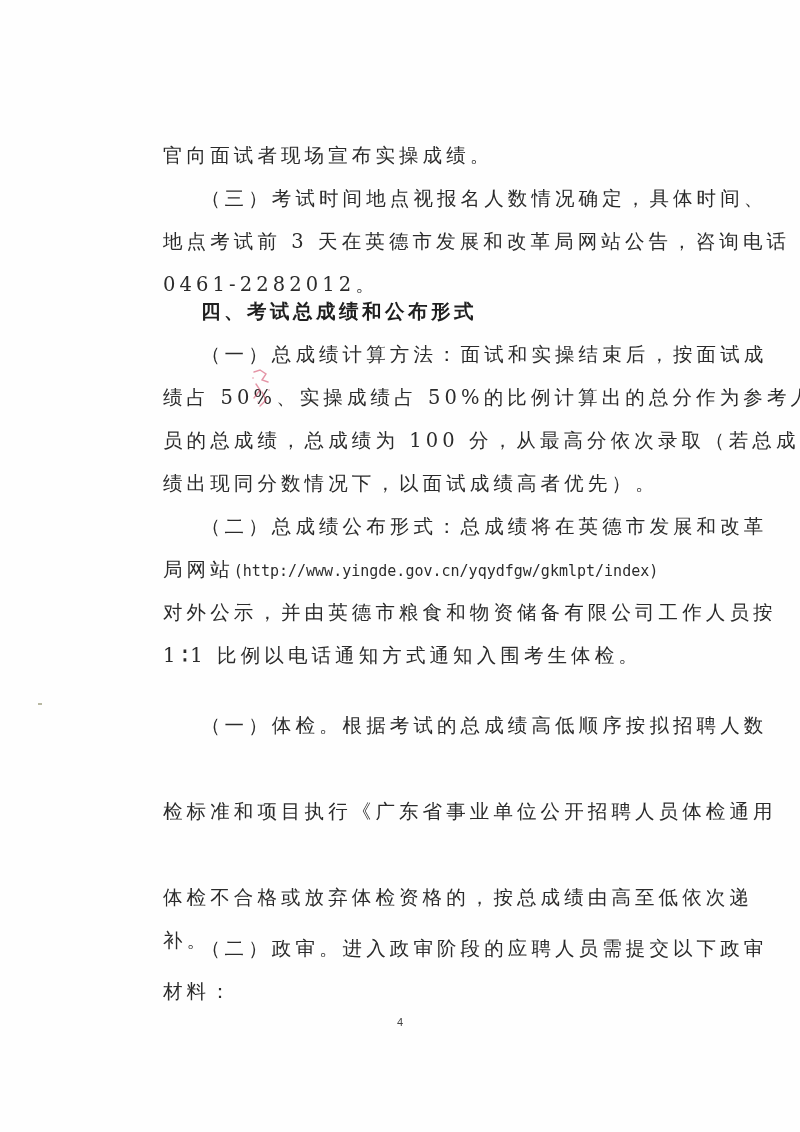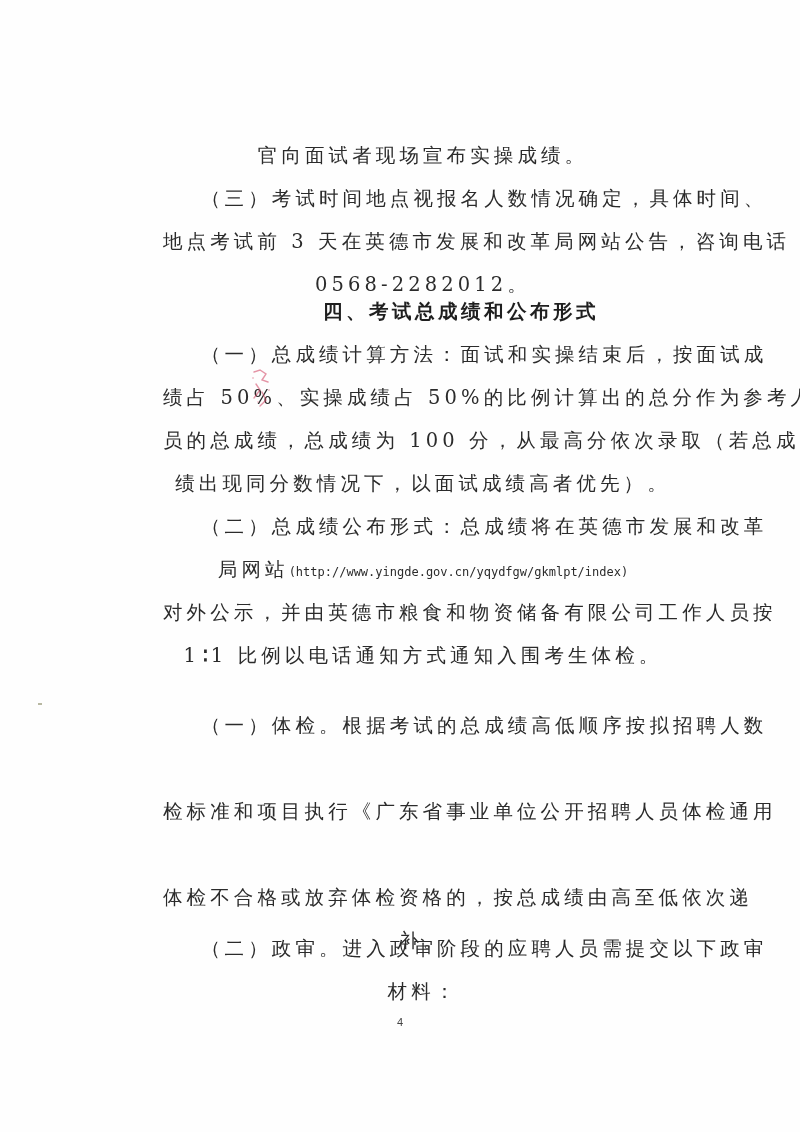--- a/index.html
+++ b/index.html
@@ -23,31 +23,30 @@
     }
     .line {
       position: absolute;
       left: 163px;
       width: 520px;
       font-size: 19.5px;
       letter-spacing: 4.1px;
       white-space: nowrap;
       line-height: 26px;
       color: #2b2b2b;
-      text-align: center;
     }
     .heading {
       font-weight: bold;
       letter-spacing: 3.5px;
       color: #1f1f1f;
     }
     .url {
       font-family: "DejaVu Sans Mono", "Liberation Mono", monospace;
       letter-spacing: 0px;
-      font-size: 12px;
+      font-size: 15px;
     }
     .page-number {
       position: absolute;
       left: 397px;
       top: 1016px;
       font-size: 11px;
       font-family: "Liberation Sans", sans-serif;
       color: #444;
     }
     .stamp-mark {
@@ -69,21 +68,21 @@
     }
   </style>
 </head>
 <body>
 
 <div class="page">
 
   <div class="line" style="top:143px">官向面试者现场宣布实操成绩。</div>
   <div class="line" style="top:186px; left:201px">（三）考试时间地点视报名人数情况确定，具体时间、</div>
   <div class="line" style="top:229px">地点考试前 3 天在英德市发展和改革局网站公告，咨询电话</div>
-  <div class="line" style="top:272px">0568-2282012。</div>
+  <div class="line" style="top:272px">0461-2282012。</div>
 
   <div class="line" style="top:342px; left:201px">（一）总成绩计算方法：面试和实操结束后，按面试成</div>
 
   <div class="line heading" style="top:299px; left:201px">四、考试总成绩和公布形式</div>
   <div class="line" style="top:385px">绩占 50%、实操成绩占 50%的比例计算出的总分作为参考人</div>
   <div class="line" style="top:428px">员的总成绩，总成绩为 100 分，从最高分依次录取（若总成</div>
   <div class="line" style="top:471px">绩出现同分数情况下，以面试成绩高者优先）。</div>
 
   <div class="line" style="top:514px; left:201px">（二）总成绩公布形式：总成绩将在英德市发展和改革</div>
   <div class="line" style="top:557px">

